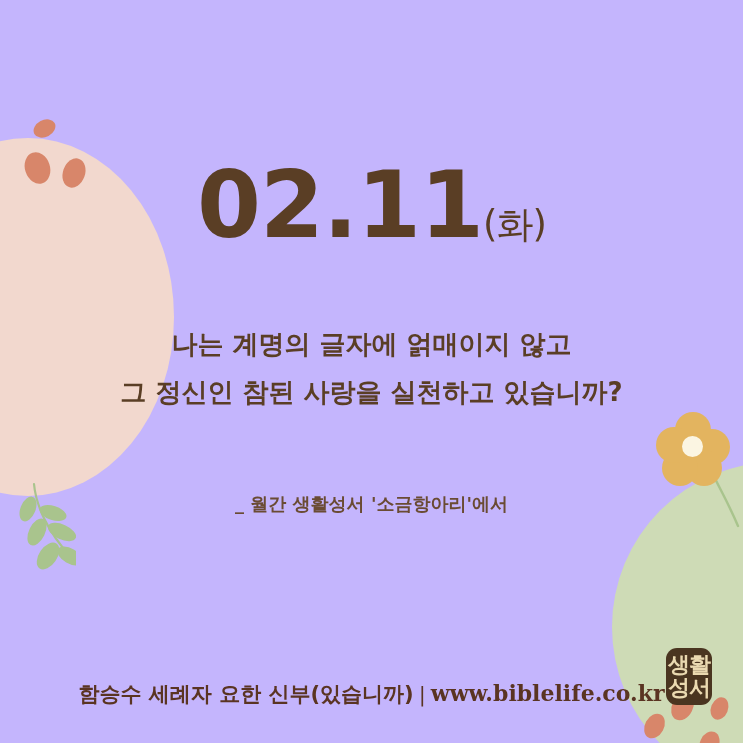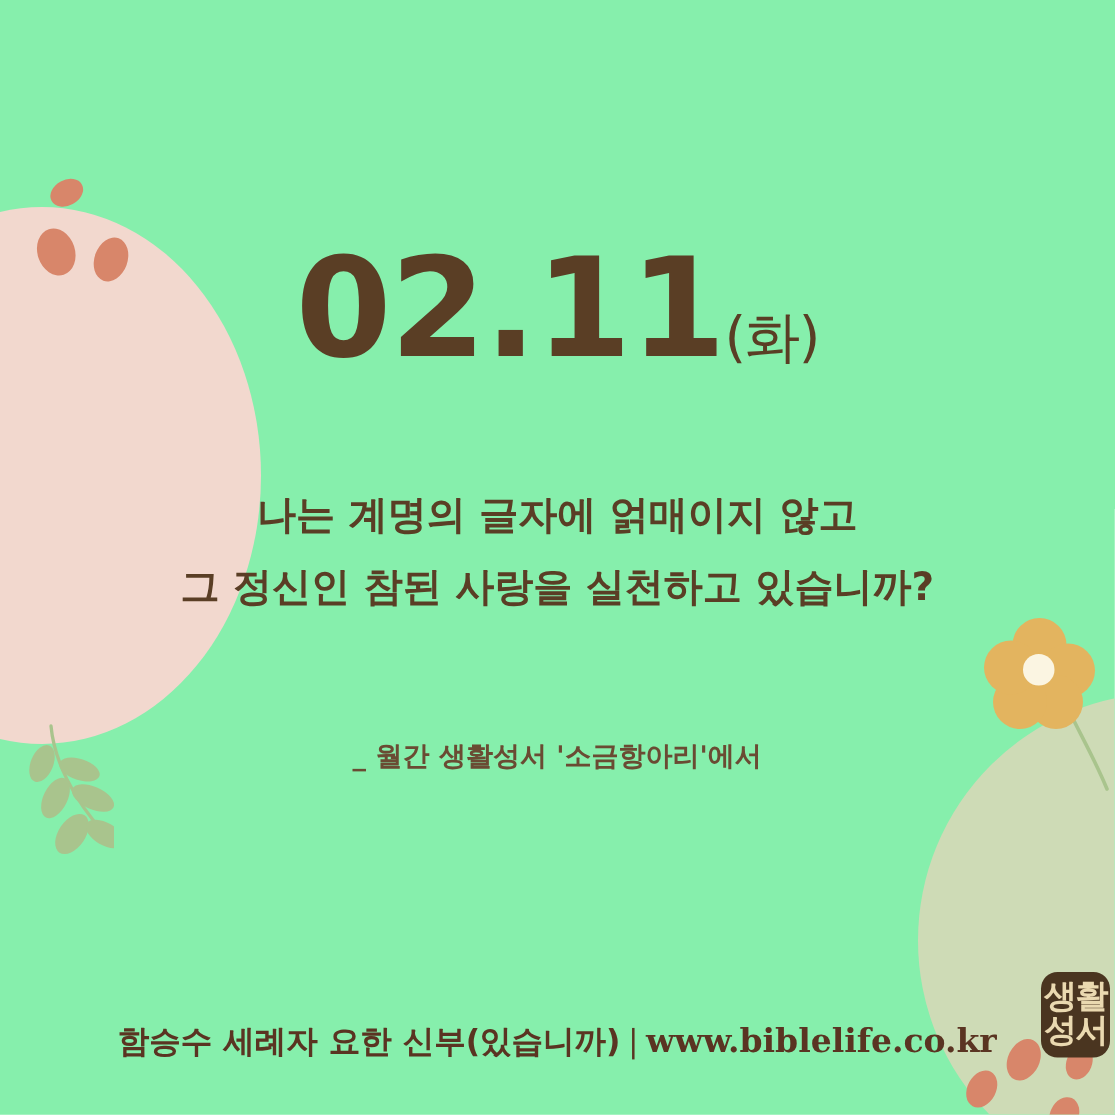--- a/index.html
+++ b/index.html
@@ -11,21 +11,21 @@
     width: 743px;
     height: 743px;
     overflow: hidden;
     font-family: "Liberation Sans", "DejaVu Sans", sans-serif;
   }
 
   #card {
     position: relative;
     width: 743px;
     height: 743px;
-    background: #86efac;
+    background: #c4b5fd;
     overflow: hidden;
   }
 
   
   .deco {
     position: absolute;
     pointer-events: none;
   }
 
   #blob-pink {
@@ -187,21 +187,20 @@
     top: 648px;
     width: 46px;
     height: 57px;
     background: #4a3520;
     border-radius: 11px;
     display: flex;
     flex-direction: column;
     align-items: center;
     justify-content: center;
     line-height: 1.02;
-    margin-left: 28px;
   }
   #logo span {
     font-family: "DejaVu Sans", sans-serif;
     font-size: 22px;
     font-weight: 700;
     color: #ead9b0;
     letter-spacing: -1px;
   }
 </style>
 </head>

